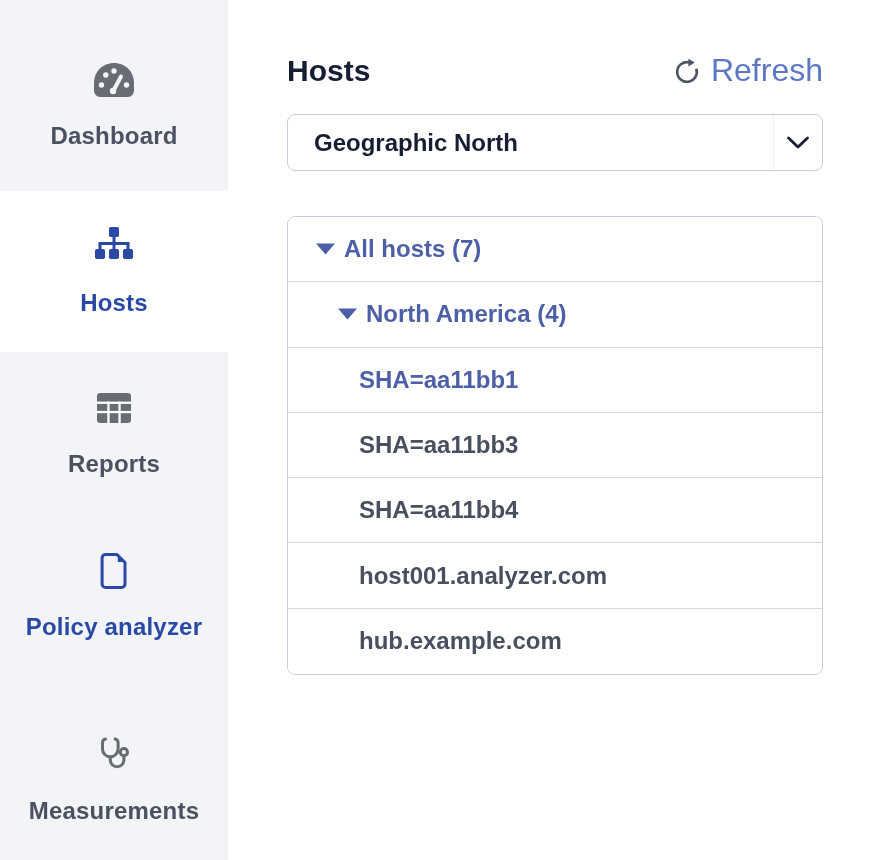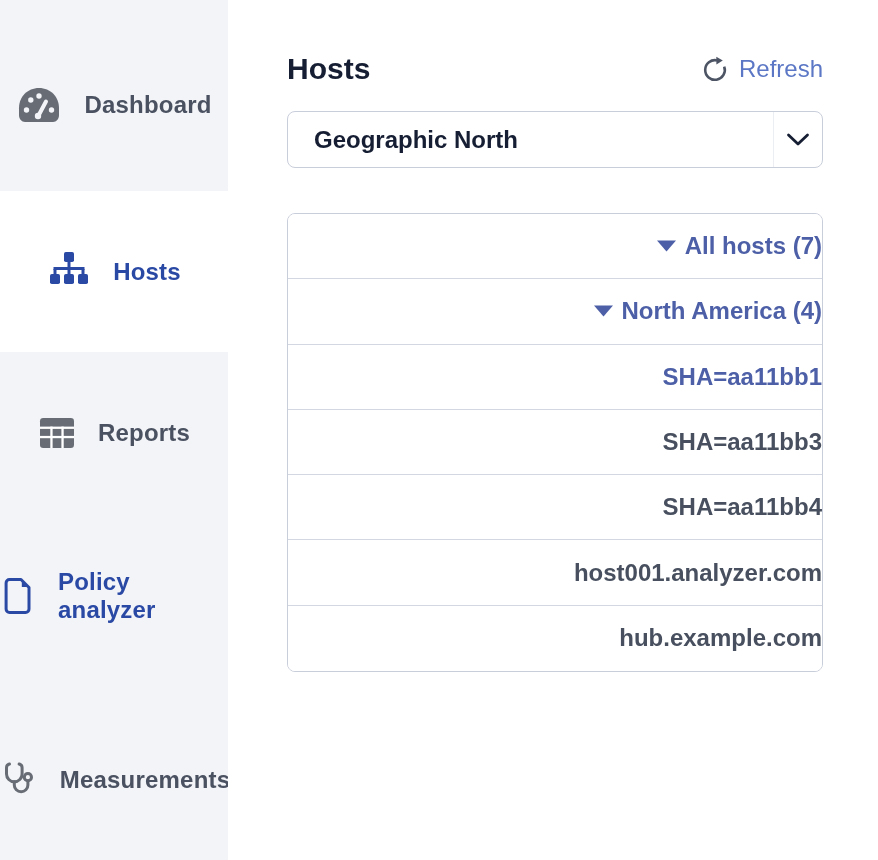--- a/index.html
+++ b/index.html
@@ -2,51 +2,51 @@
 <html><head>
 <meta charset="utf-8">
 <style>
   * { margin:0; padding:0; box-sizing:border-box; }
   html,body { width:878px; height:860px; overflow:hidden; background:#ffffff;
               font-family:"Liberation Sans", sans-serif; }
   .app { width:878px; height:860px; display:flex; }
 
   
   .sidebar { width:228px; height:860px; background:#f3f4f8; display:flex; flex-direction:column; flex-shrink:0; }
-  .side-item { display:flex; flex-direction:row; align-items:center; justify-content:center;
+  .side-item { display:flex; flex-direction:column; align-items:center; justify-content:center;
                gap:22px; cursor:pointer; }
   .side-item.s0 { height:191px; padding-top:18px; }
   .side-item.s1 { height:161px; }
   .side-item.s2 { height:161px; }
   .side-item.s3 { height:161px; }
   .side-item.s4 { flex:1; padding-bottom:20px; }
   .side-item.active { background:#ffffff; }
   .side-label { font-size:24px; font-weight:700; color:#4a5160; letter-spacing:.2px; }
   .side-item.accent .side-label { color:#2a49a5; }
   .icon-wrap { display:flex; align-items:center; justify-content:center; height:40px; }
 
   
   .main { flex:1; padding:52px 55px 0 59px; background:#ffffff; }
   .header-row { display:flex; justify-content:space-between; align-items:center; }
   .page-title { font-size:30px; line-height:34px; font-weight:700; color:#161e33; }
   .refresh { display:flex; align-items:center; gap:10px; cursor:pointer; }
-  .refresh-label { font-size:24px; font-weight:400; color:#5b77c5; }
+  .refresh-label { font-size:32px; font-weight:400; color:#5b77c5; }
 
   .dropdown { margin-top:25px; height:57px; width:536px; border:1.5px solid #c9cedb; border-radius:8px;
               display:flex; align-items:center; padding-left:26px; position:relative; cursor:pointer;
               background:#ffffff; }
   .dropdown-value { font-size:24px; font-weight:700; color:#161e33; }
   .dropdown-toggle { position:absolute; right:0; top:0; height:100%; width:49px;
                      border-left:1px solid #eceef3; display:flex; align-items:center; justify-content:center; }
 
   
   .tree { margin-top:45px; width:536px; border:1.5px solid #c9cedb; border-radius:8px; overflow:hidden;
           background:#ffffff; }
   .tree-row { height:65.3px; display:flex; align-items:center; border-bottom:1px solid #d3d7e1;
-              font-size:24px; font-weight:600; cursor:pointer; background:#ffffff;justify-content:flex-end; }
+              font-size:24px; font-weight:600; cursor:pointer; background:#ffffff; }
   .tree-row:last-child { border-bottom:none; }
   .tree-row.lvl0 { padding-left:28px; }
   .tree-row.lvl1 { padding-left:50px; }
   .tree-row.lvl2 { padding-left:71px; }
   .tree-row.blue { color:#4c5fa7; }
   .tree-row.dark { color:#48505f; font-weight:600; }
   .tree-row.parent { font-weight:700; }
   .caret { display:inline-flex; margin-right:9px; flex-shrink:0; }
 </style>
 </head>

